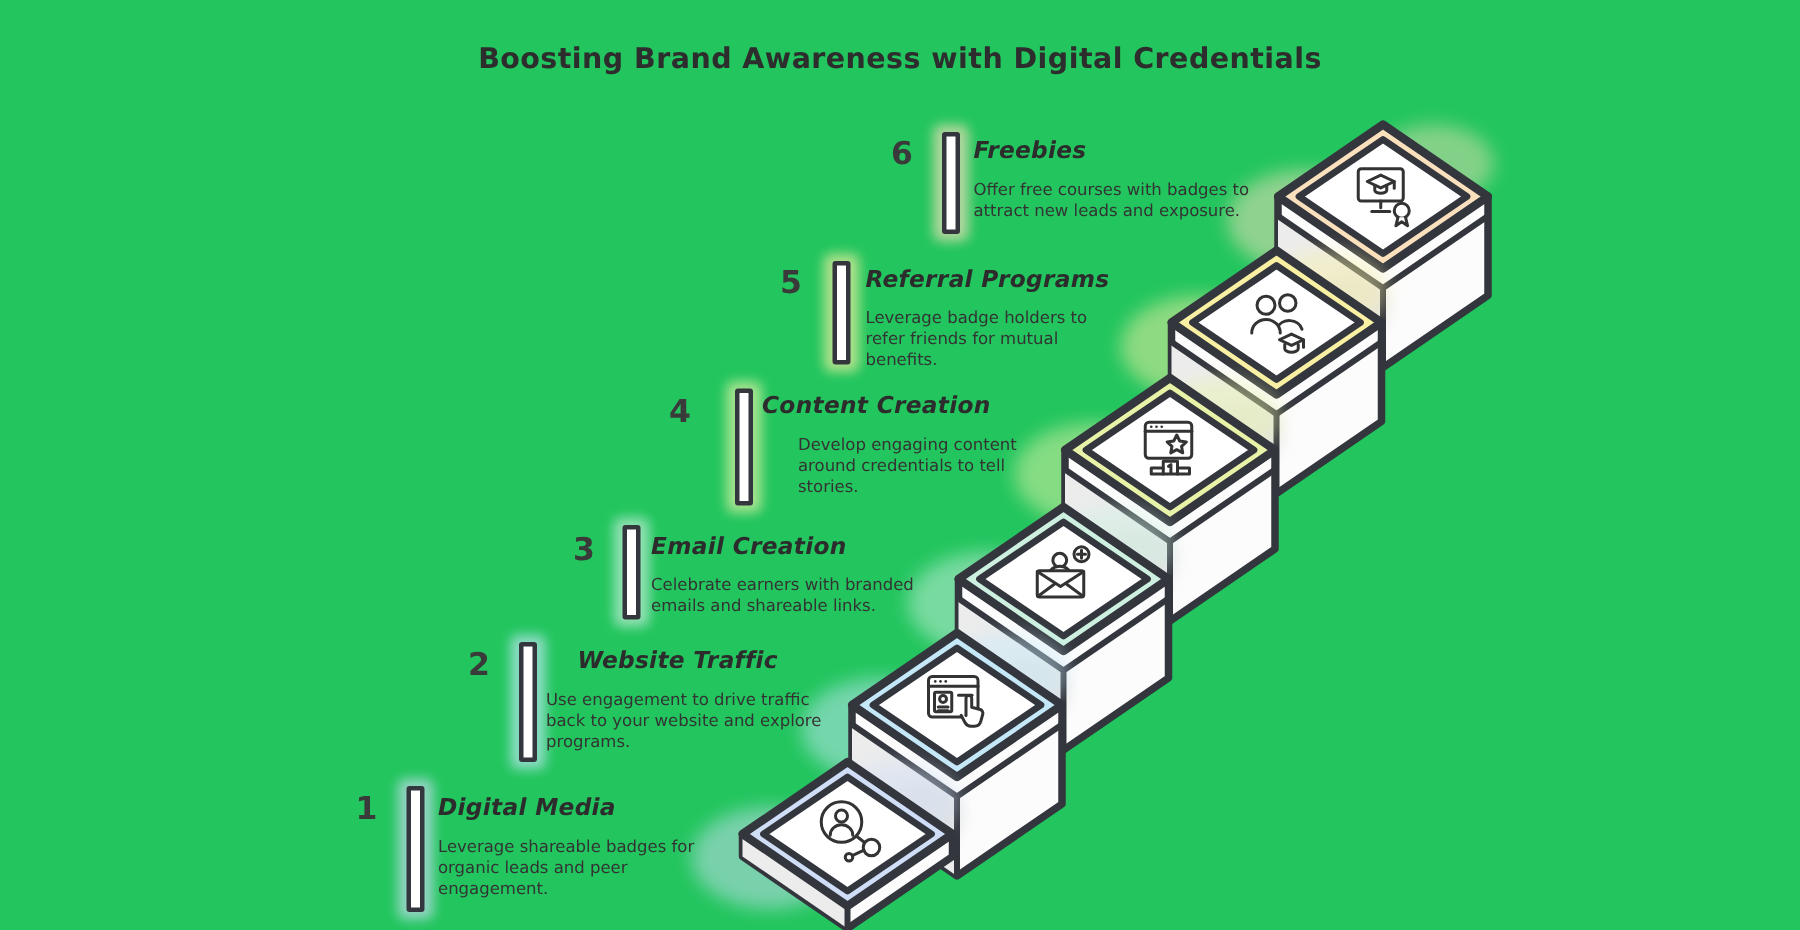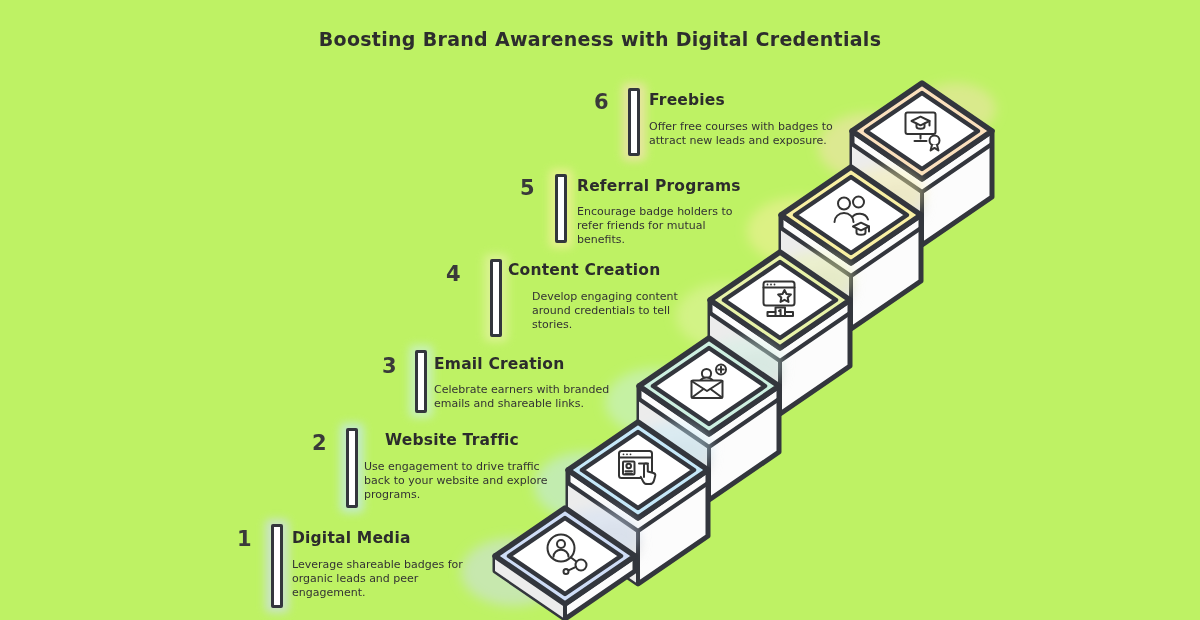--- a/index.html
+++ b/index.html
@@ -1,40 +1,40 @@
 <!DOCTYPE html>
 <html><head>
 <meta charset="utf-8">
 <style>
   html,body{margin:0;padding:0;}
   body{
     width:1200px;height:620px;background:#ffffff;overflow:hidden;
     font-family:"DejaVu Sans","Liberation Sans",sans-serif;
     -webkit-font-smoothing:antialiased;
   }
-  .canvas{position:relative;width:1200px;height:620px;background:#bef264;}
+  .canvas{position:relative;width:1200px;height:620px;background:#22c55e;}
   .heading{
     position:absolute;left:0;top:28px;width:1200px;text-align:center;
     font-size:19px;font-weight:bold;letter-spacing:.3px;color:#2d2d2d;
   }
   .stairs-svg{position:absolute;left:0;top:0;}
   .step-label{position:absolute;}
   .step-num{
     position:absolute;font-size:21px;font-weight:bold;color:#3a3a3a;line-height:1;
   }
   .accent-bar{
     position:absolute;width:12px;background:#ffffff;border:3px solid #33363d;
     border-radius:2px;box-sizing:border-box;
   }
   .bar-wc{
     position:absolute;border-radius:5px;filter:blur(4px);opacity:.65;
   }
   .step-title{
     position:absolute;font-size:15.5px;font-weight:bold;color:#2c2c2c;
-    letter-spacing:.2px;white-space:nowrap;line-height:1.1;
+    letter-spacing:.2px;white-space:nowrap;line-height:1.1;font-style:italic;
   }
   .step-desc{
     position:absolute;font-size:11px;color:#333333;line-height:1.26;
   }
 </style>
 </head>
 <body>
 
 <div class="canvas">
 
@@ -211,21 +211,21 @@
     <div class="accent-bar" style="left:490px;top:259px;height:78px"></div>
     <div class="step-title" style="left:508px;top:262px">Content Creation</div>
     <div class="step-desc" style="left:532px;top:290px;width:160px">Develop engaging content around credentials to tell stories.</div>
   </div>
 
   <div class="step-label">
     <div class="step-num" style="left:520px;top:178px">5</div>
     <div class="bar-wc" style="left: 549px; top: 169px; width: 24px; height: 79px; background-color: rgb(249, 240, 163);"></div>
     <div class="accent-bar" style="left:555px;top:174px;height:69px"></div>
     <div class="step-title" style="left:577px;top:178px">Referral Programs</div>
-    <div class="step-desc" style="left:577px;top:205px;width:168px">Encourage badge holders to refer friends for mutual benefits.</div>
+    <div class="step-desc" style="left:577px;top:205px;width:168px">Leverage badge holders to refer friends for mutual benefits.</div>
   </div>
 
   <div class="step-label">
     <div class="step-num" style="left:594px;top:92px">6</div>
     <div class="bar-wc" style="left: 622px; top: 83px; width: 24px; height: 78px; background-color: rgb(251, 224, 189);"></div>
     <div class="accent-bar" style="left:628px;top:88px;height:68px"></div>
     <div class="step-title" style="left:649px;top:92px">Freebies</div>
     <div class="step-desc" style="left:649px;top:120px;width:186px">Offer free courses with badges to attract new leads and exposure.</div>
   </div>
 

